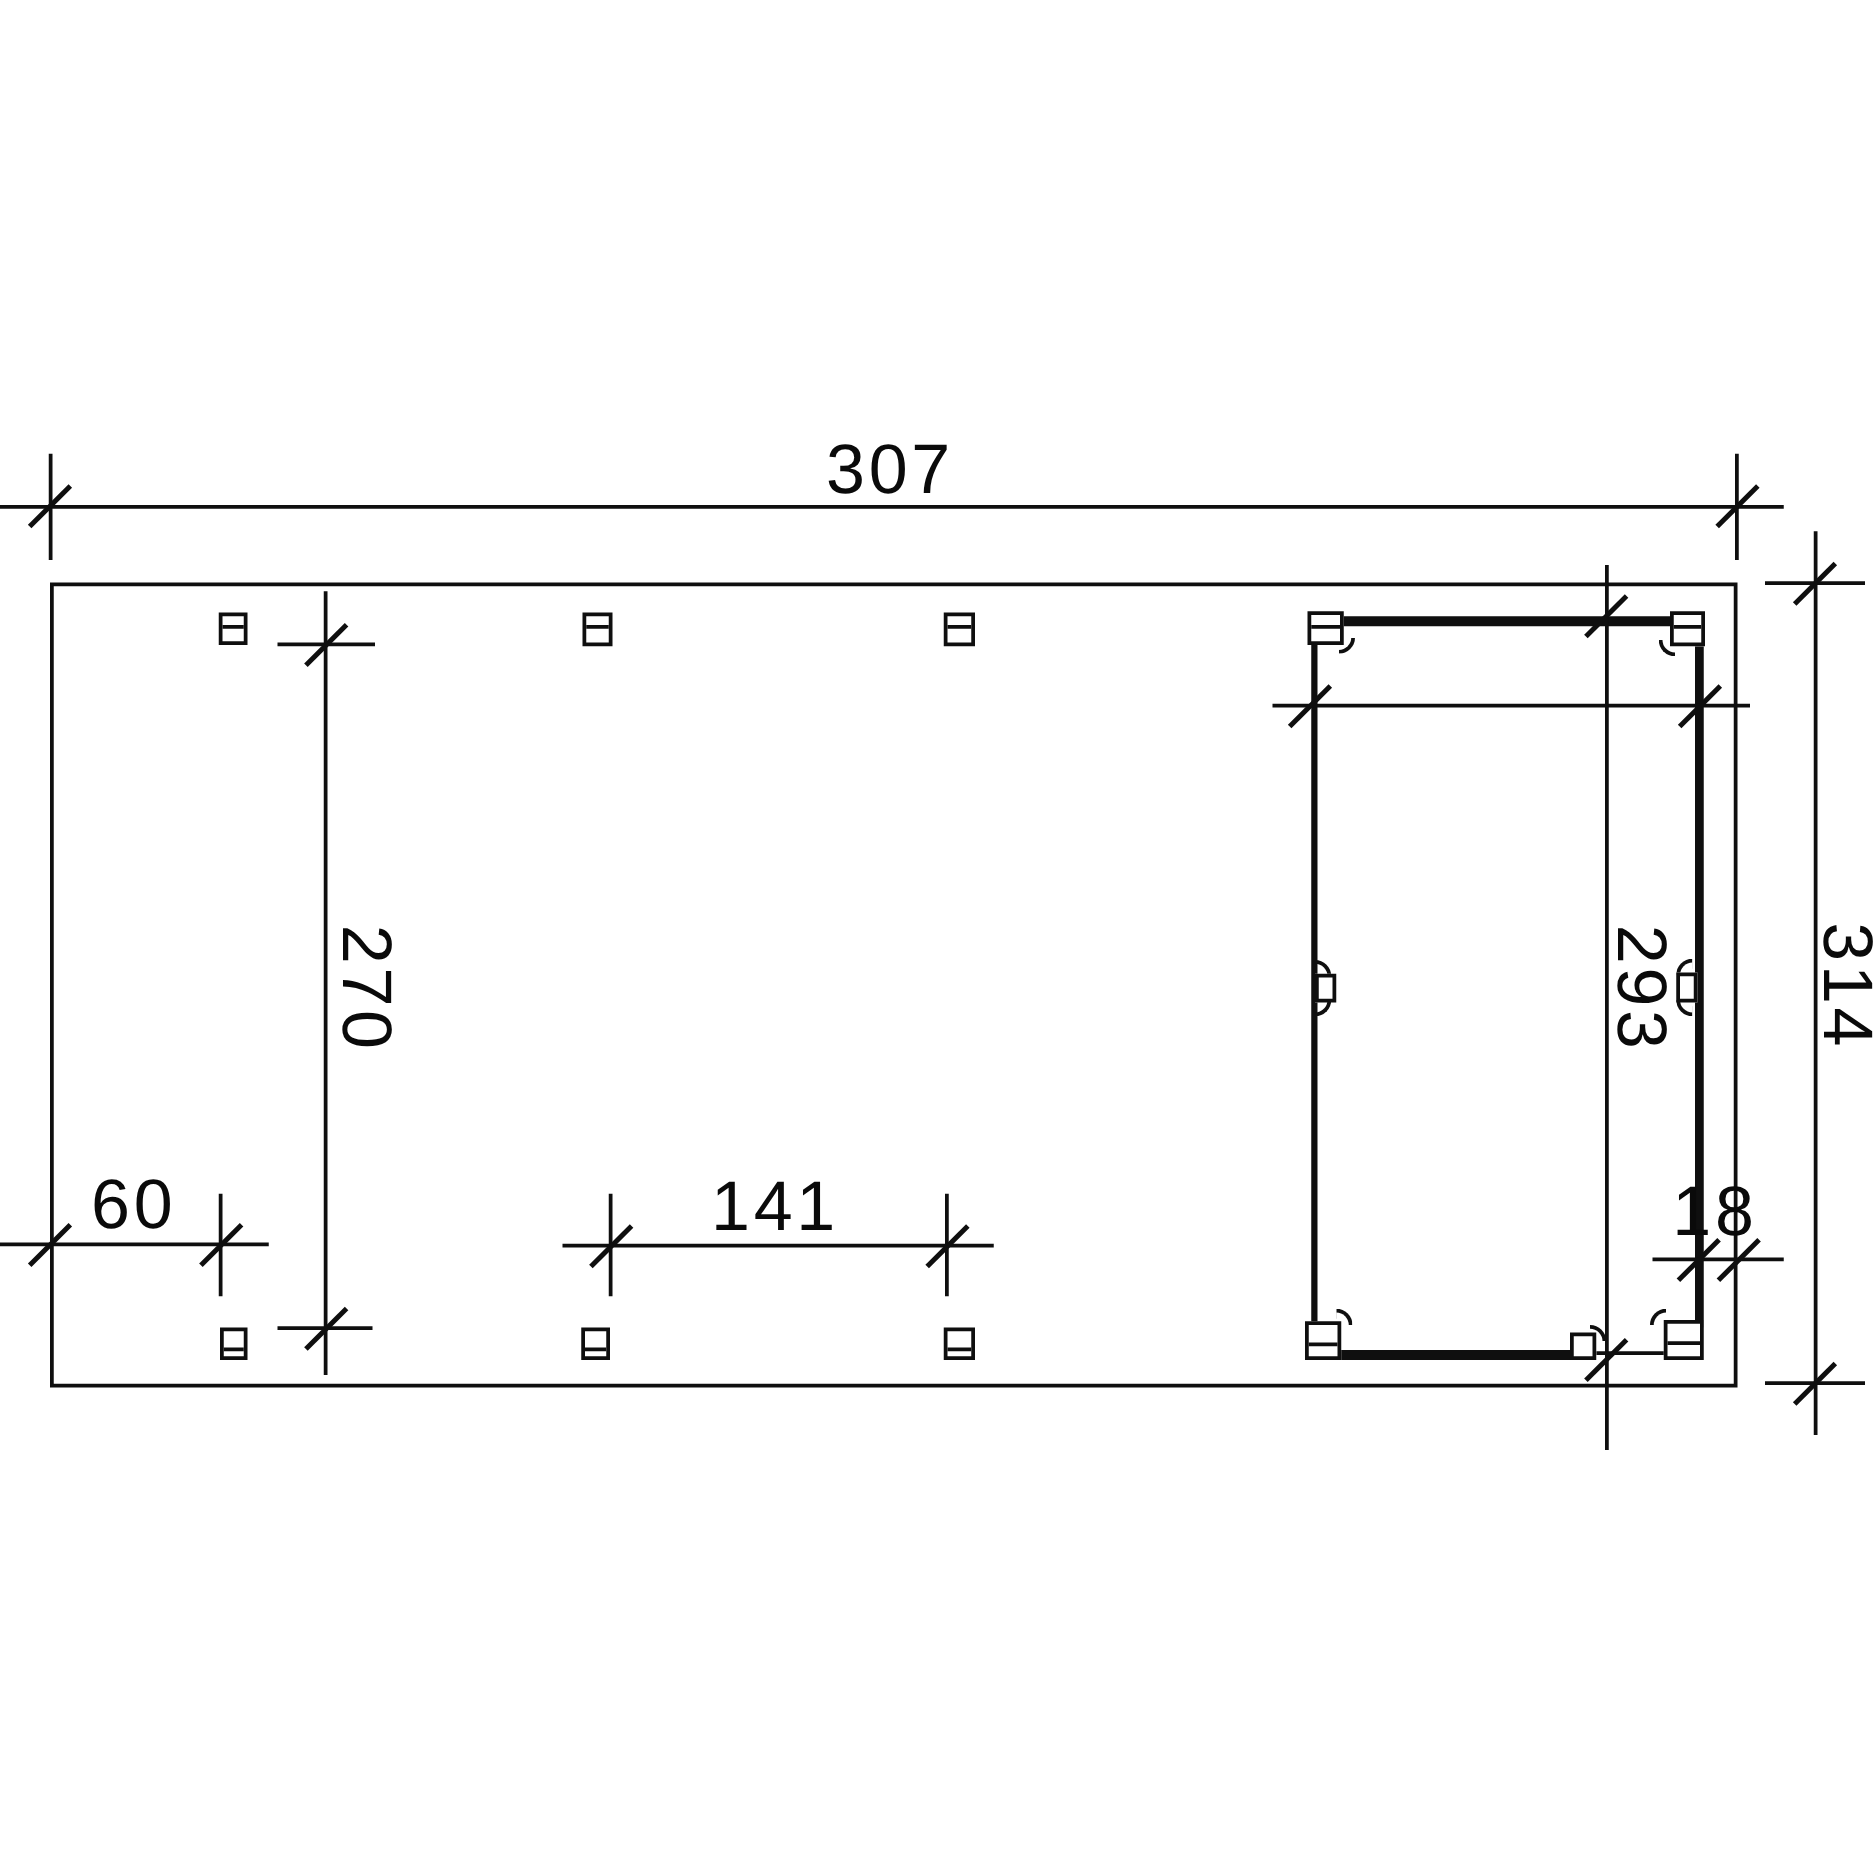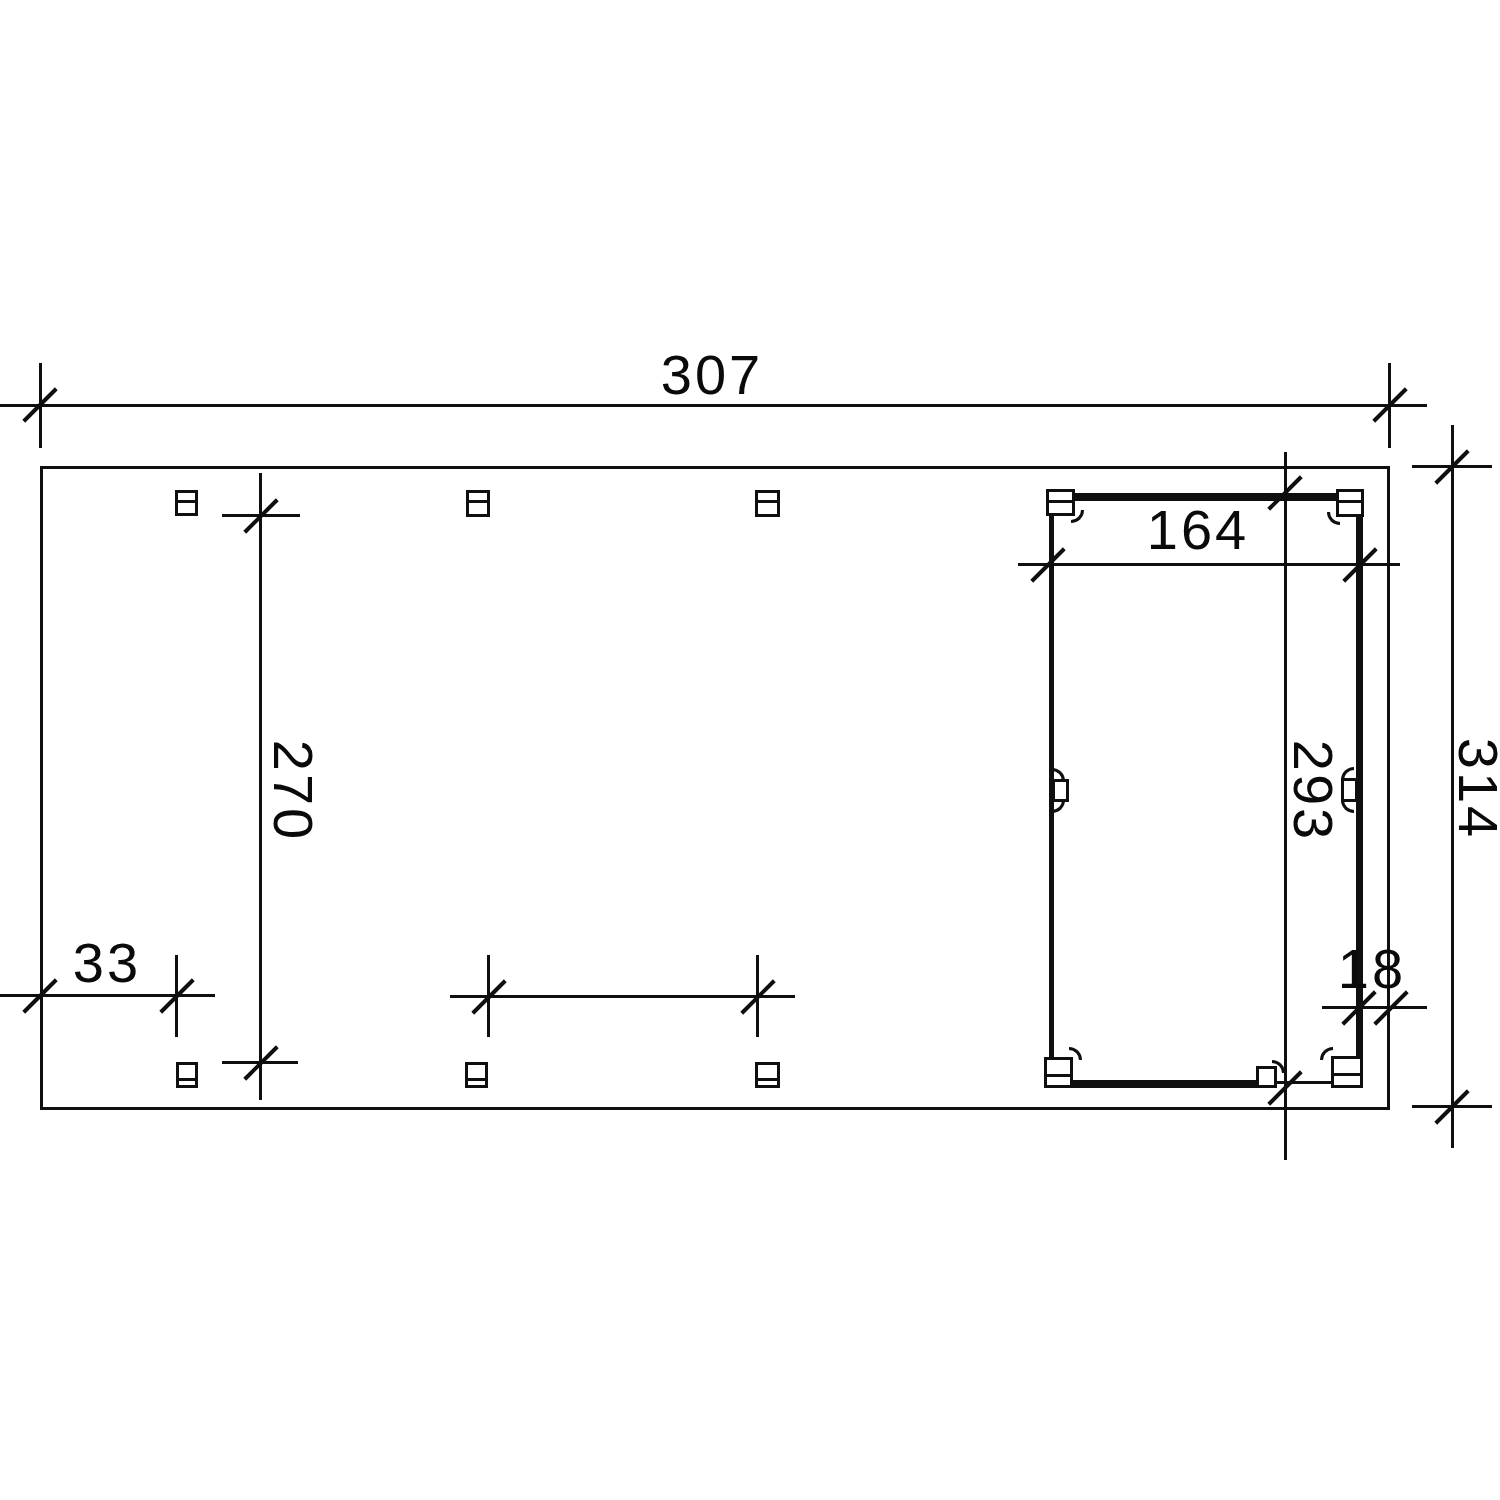--- a/index.html
+++ b/index.html
@@ -132,20 +132,20 @@
   <div class="tick" style="left:1336px;top:1006px;"></div>
   <div class="tick" style="left:1368px;top:1006px;"></div>
   <div class="tick" style="left:238px;top:514px;"></div>
   <div class="tick" style="left:238px;top:1061px;"></div>
   <div class="tick" style="left:1262px;top:491px;"></div>
   <div class="tick" style="left:1262px;top:1086px;"></div>
   <div class="tick" style="left:1429px;top:465px;"></div>
   <div class="tick" style="left:1429px;top:1105px;"></div>
 
   <div class="dim-label" style="left:612px;top:346px;width:200px;">307</div>
-  <div class="dim-label" style="left:1098px;top:501px;width:200px;">164</div>
-  <div class="dim-label" style="left:27px;top:934px;width:160px;">33</div>
+  <div class="dim-label" style="left:27px;top:934px;width:160px;">60</div>
+  <div class="dim-label" style="left:520px;top:936px;width:200px;">141</div>
   <div class="dim-label" style="left:1302px;top:940px;width:140px;">18</div>
   <div class="dim-label rot" style="left:193px;top:762px;width:200px;height:58px;">270</div>
   <div class="dim-label rot" style="left:1213px;top:762px;width:200px;height:58px;">293</div>
   <div class="dim-label rot" style="left:1378px;top:760px;width:200px;height:58px;">314</div>
 
 </div>
 
 </body></html>

